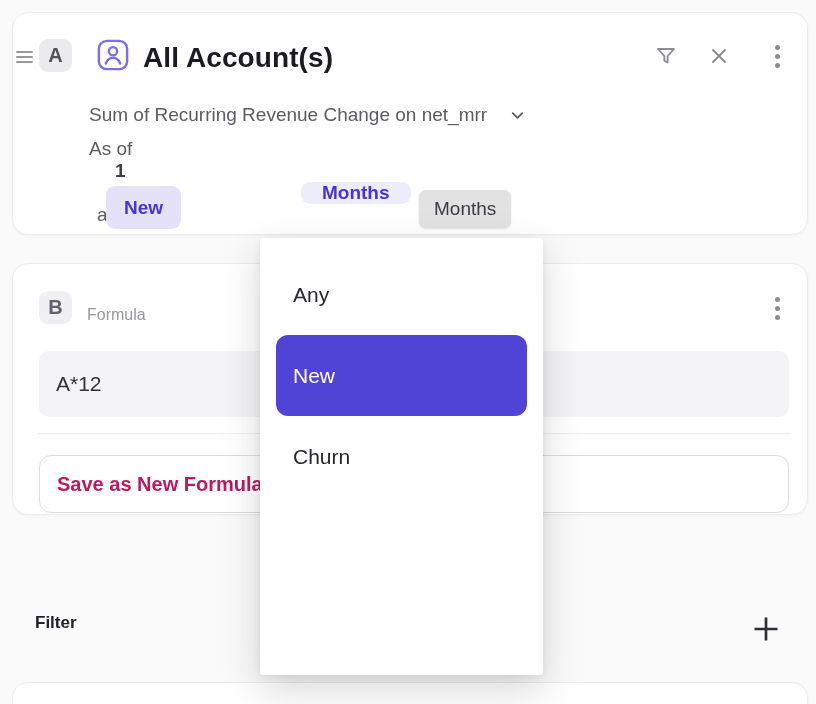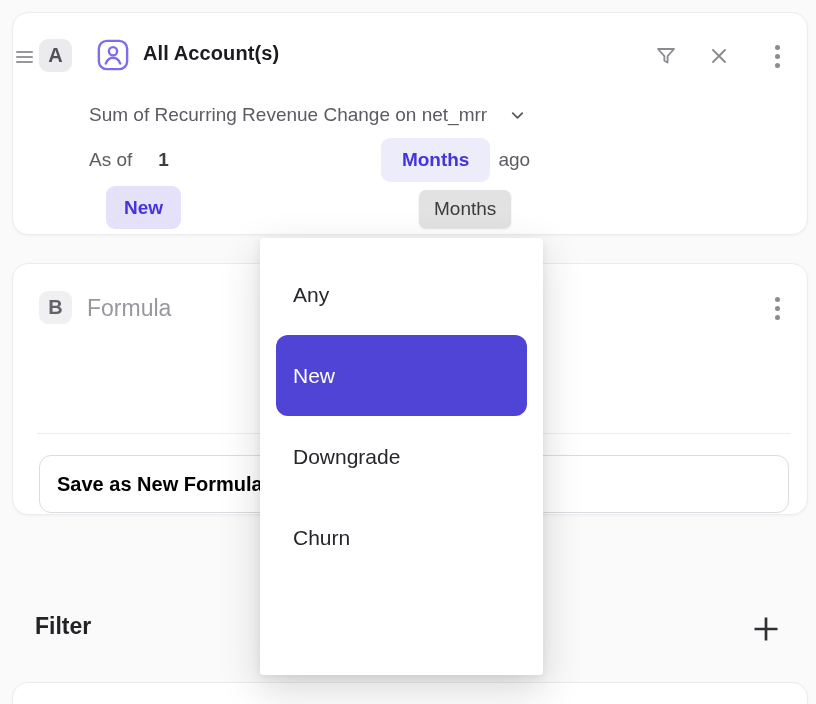--- a/index.html
+++ b/index.html
@@ -18,66 +18,66 @@
   .card-a{left:12px;top:12px;width:796px;height:223px;}
   .drag-handle{position:absolute;left:3px;top:38px;width:17px;display:flex;flex-direction:column;gap:3px;cursor:grab;}
   .drag-handle span{height:2px;background:#97979d;border-radius:1px;}
   .badge{
     position:absolute;width:33px;height:33px;border-radius:9px;
     display:flex;align-items:center;justify-content:center;
     font-weight:700;font-size:20px;
   }
   .badge-a{left:26px;top:26px;background:#ebebed;color:#515158;}
   .object-icon{position:absolute;left:84px;top:26px;width:32px;height:32px;}
-  .card-title{position:absolute;left:130px;top:29px;font-size:20px;font-weight:700;color:#1b1b20;letter-spacing:.1px;}
+  .card-title{position:absolute;left:130px;top:29px;font-size:28px;font-weight:700;color:#1b1b20;letter-spacing:.1px;}
   .icon-btn{position:absolute;width:24px;height:24px;cursor:pointer;}
   .funnel-btn{left:641px;top:31px;}
   .close-btn{left:694px;top:31px;}
   .kebab{position:absolute;width:24px;height:24px;display:flex;flex-direction:column;align-items:center;justify-content:center;gap:4px;cursor:pointer;}
   .kebab i{width:5px;height:5px;border-radius:50%;background:#8b8b91;}
   .kebab-a{left:752px;top:31px;}
   .row-metric{
     position:absolute;left:76px;top:91px;display:flex;align-items:center;gap:22px;
     font-size:19px;color:#5b5b62;cursor:pointer;
   }
-  .row-asof{position:absolute;left:76px;top:125px;height:44px;display:flex;align-items:center;font-size:19px;color:#5b5b62;}
+  .row-asof{position:absolute;left:76px;top:125px;height:44px;display:flex;align-items:flex-start;font-size:19px;color:#5b5b62;flex-direction:column;}
   .asof-value{margin-left:26px;font-weight:700;color:#3e3e45;}
   .pill{
     display:inline-flex;align-items:center;justify-content:center;
     border-radius:9px;font-size:19px;font-weight:600;color:#4733db;cursor:pointer;
   }
   .pill-months{margin-left:212px;height:44px;padding:0 21px;background:#edecfb;}
   .asof-suffix{margin-left:8px;}
   .row-change{position:absolute;left:76px;top:173px;height:43px;display:flex;align-items:center;font-size:19px;color:#5b5b62;}
   .pill-new{margin-left:17px;height:43px;padding:0 18px;background:#e4e1f9;}
   
   .drag-ghost{
     position:absolute;left:419px;top:190px;height:38px;padding:0 15px;
     display:flex;align-items:center;background:#e2e2e3;border-radius:7px;
     font-size:19px;color:#3b3b40;box-shadow:0 1px 2px rgba(0,0,0,0.12);z-index:15;
   }
   
   .card-b{left:12px;top:263px;width:796px;height:252px;}
   .badge-b{left:26px;top:27px;background:#f0f0f2;color:#62626a;}
-  .card-b-title{position:absolute;left:74px;top:31px;font-size:23px;color:#97979e;font-weight:500;}
+  .card-b-title{position:absolute;left:74px;top:42px;font-size:16px;color:#97979e;font-weight:500;}
   .kebab-b{left:752px;top:32px;}
   .formula-input{
     position:absolute;left:26px;top:87px;width:750px;height:66px;box-sizing:border-box;
     background:#f4f4f6;border:none;border-radius:10px;padding:0 17px;
     font-family:"Liberation Sans",sans-serif;font-size:21px;color:#323238;outline:none;
   }
   .card-b-divider{position:absolute;left:24px;top:169px;width:754px;height:1px;background:#ededef;}
   .save-btn{
     position:absolute;left:26px;top:191px;width:750px;height:58px;box-sizing:border-box;
     background:#fff;border:1.5px solid #dcdce0;border-radius:12px;
     display:flex;align-items:center;padding:0 17px;cursor:pointer;
-    font-size:20px;font-weight:600;color:#000000;white-space:nowrap;overflow:hidden;
+    font-size:20px;font-weight:600;color:#be185d;white-space:nowrap;overflow:hidden;
   }
   
-  .filter-title{position:absolute;left:35px;top:613px;font-size:23px;font-weight:700;color:#222227;}
+  .filter-title{position:absolute;left:35px;top:613px;font-size:17px;font-weight:700;color:#222227;}
   .add-filter-btn{position:absolute;left:752px;top:615px;width:28px;height:28px;cursor:pointer;}
   .bottom-card{left:12px;top:682px;width:796px;height:40px;border-radius:16px 16px 0 0;}
   
   .dropdown{
     position:absolute;left:260px;top:238px;width:283px;height:437px;box-sizing:border-box;
     background:#fff;border-radius:3px;padding:16px;z-index:30;
     box-shadow:0 14px 42px rgba(0,0,0,0.16), 0 2px 8px rgba(0,0,0,0.07);
   }
   .dd-item{
     height:81px;display:flex;align-items:center;padding:0 17px;box-sizing:border-box;
@@ -142,30 +142,30 @@
 <div class="drag-ghost">Months</div>
 
 <div class="card card-b">
   <div class="badge badge-b">B</div>
   <div class="card-b-title">Formula</div>
   <div class="kebab kebab-b">
       <i></i>
       <i></i>
       <i></i>
     </div>
+  <input class="formula-input" type="text" value="A*12" style="">
   <div class="card-b-divider"></div>
   <div class="save-btn">Save as New Formula</div>
 </div>
 
 <div class="filter-title">Filter</div>
 <div class="add-filter-btn">
   <svg width="28" height="28" viewBox="0 0 28 28" fill="none" stroke="#2f2f34" stroke-width="2.7">
     <path d="M14 2.5v23M2.5 14h23"></path>
   </svg>
 </div>
 <div class="card bottom-card"></div>
 
 <div class="dropdown">
   <div class="dd-item">Any</div>
   <div class="dd-item selected">New</div>
-  <div class="dd-item">Downgrade</div>
   <div class="dd-item">Churn</div>
 </div>
 
 </body></html>

